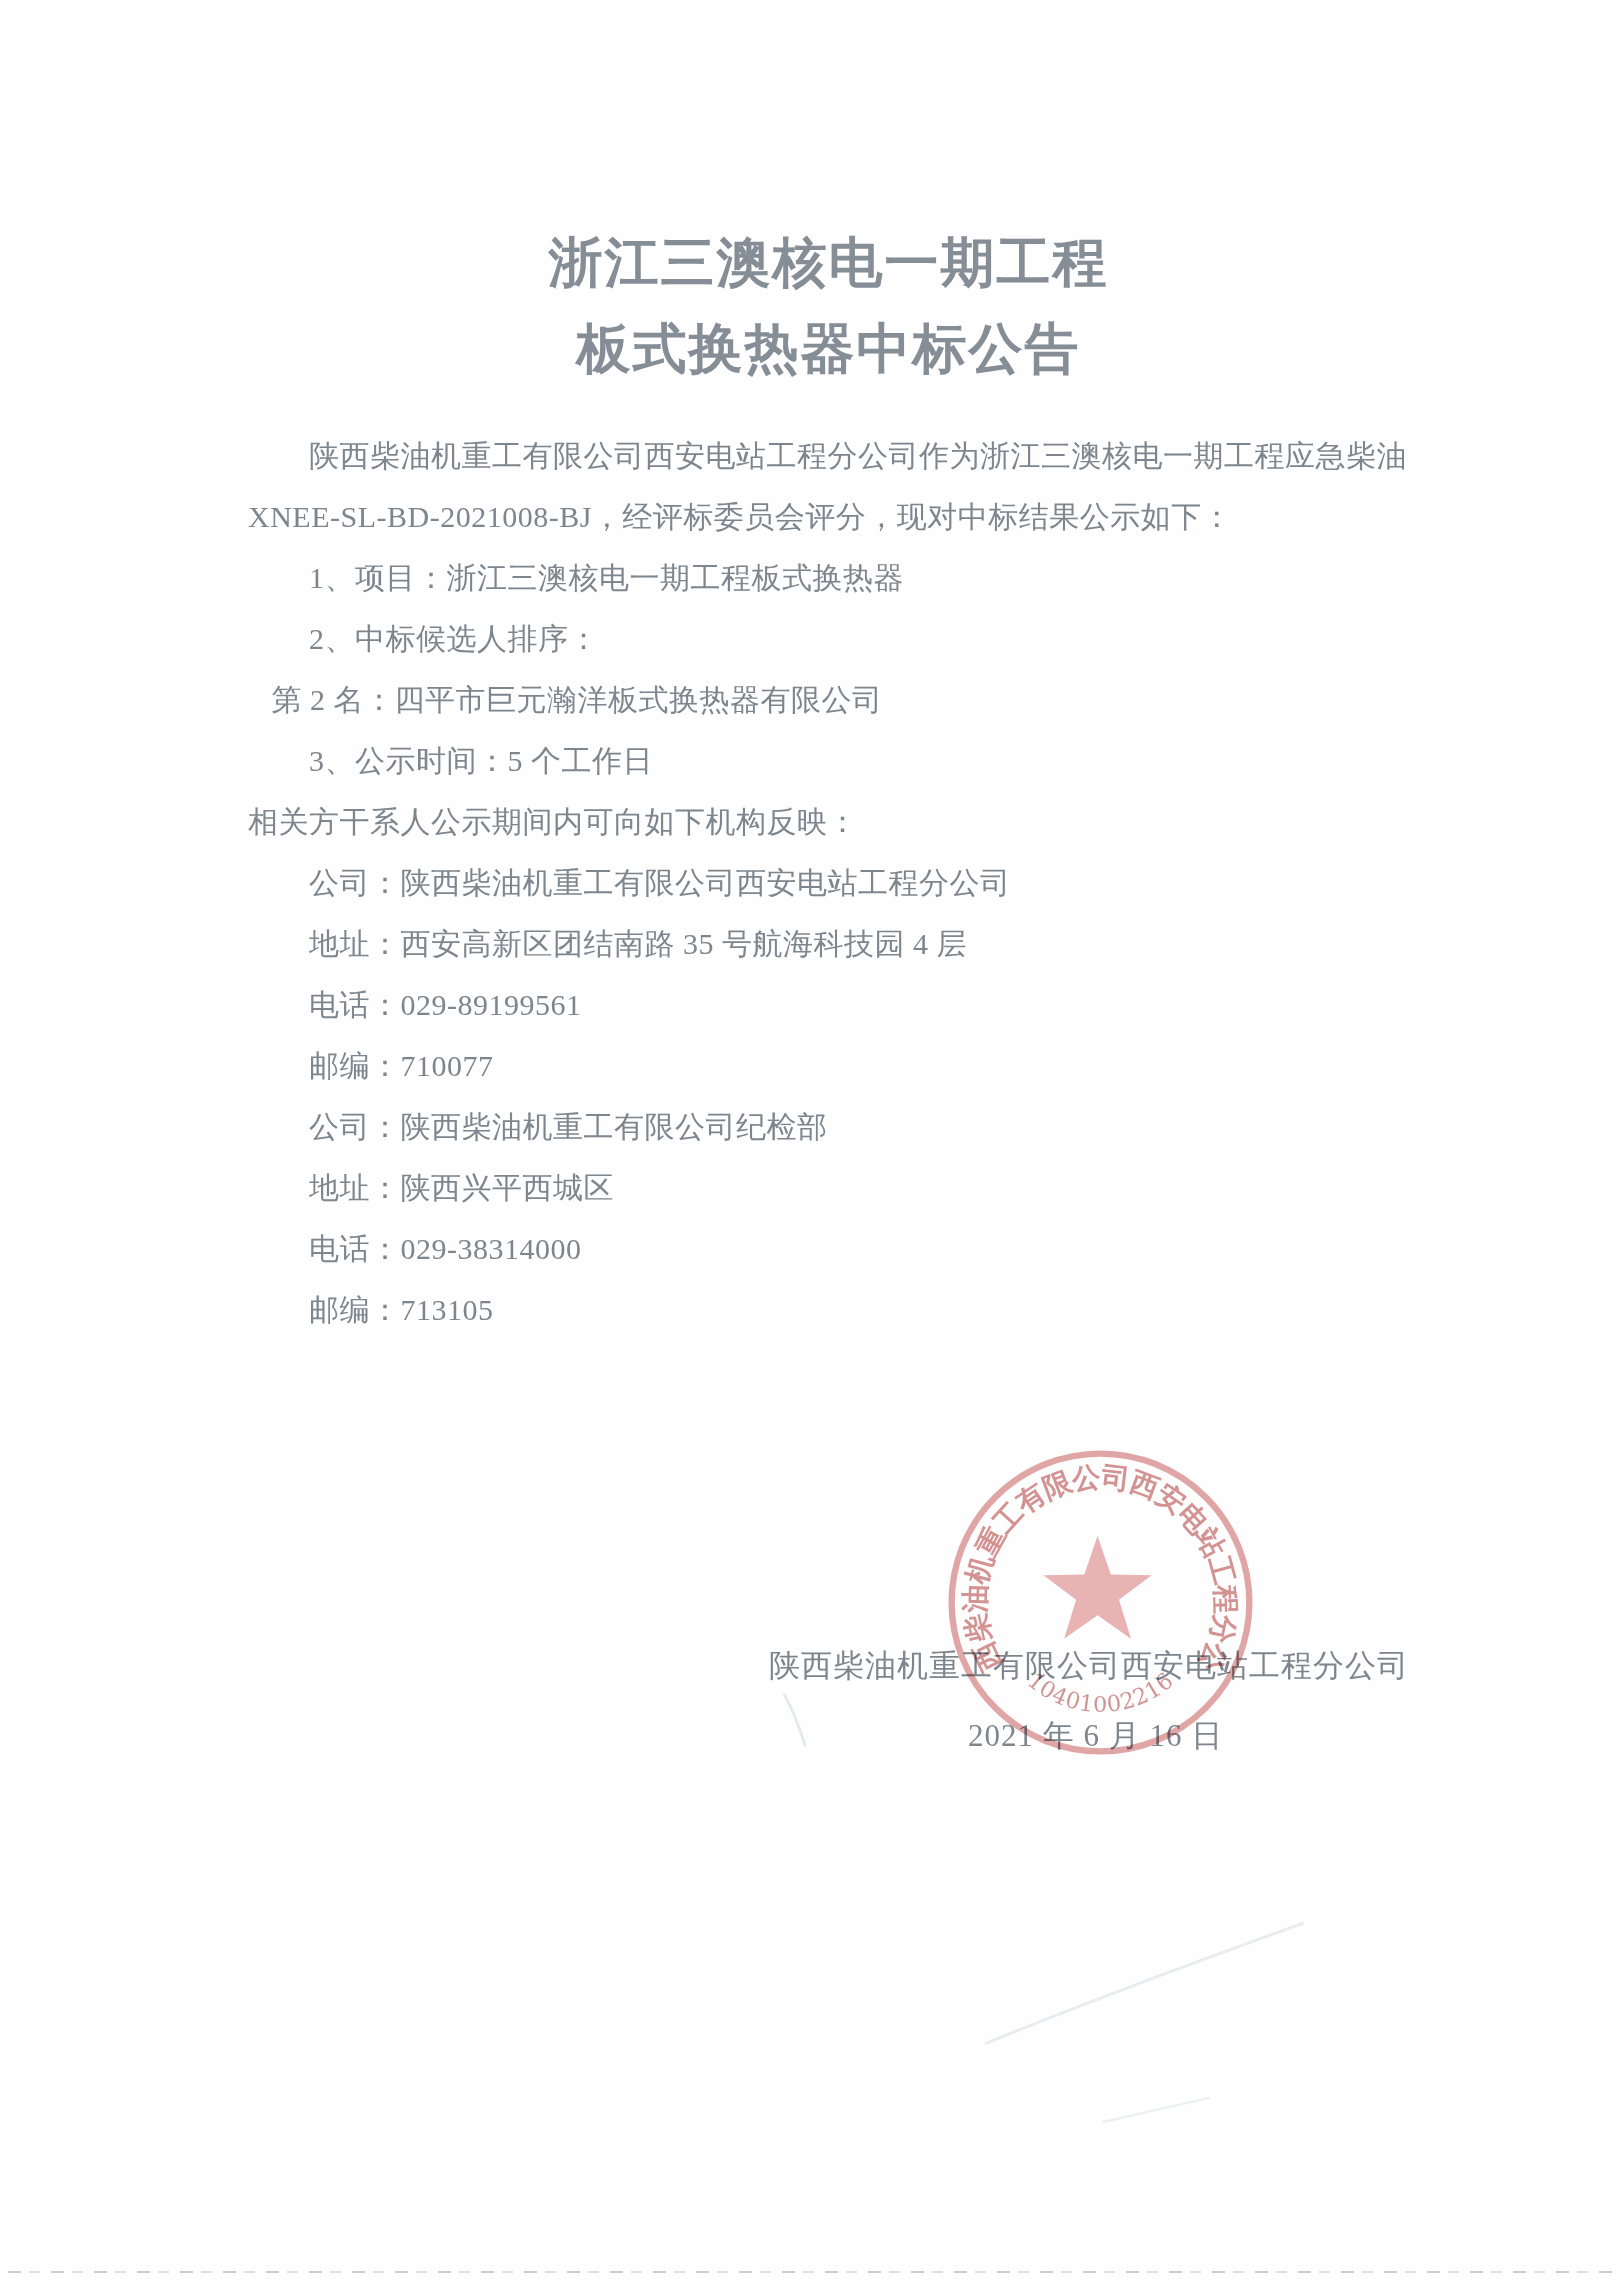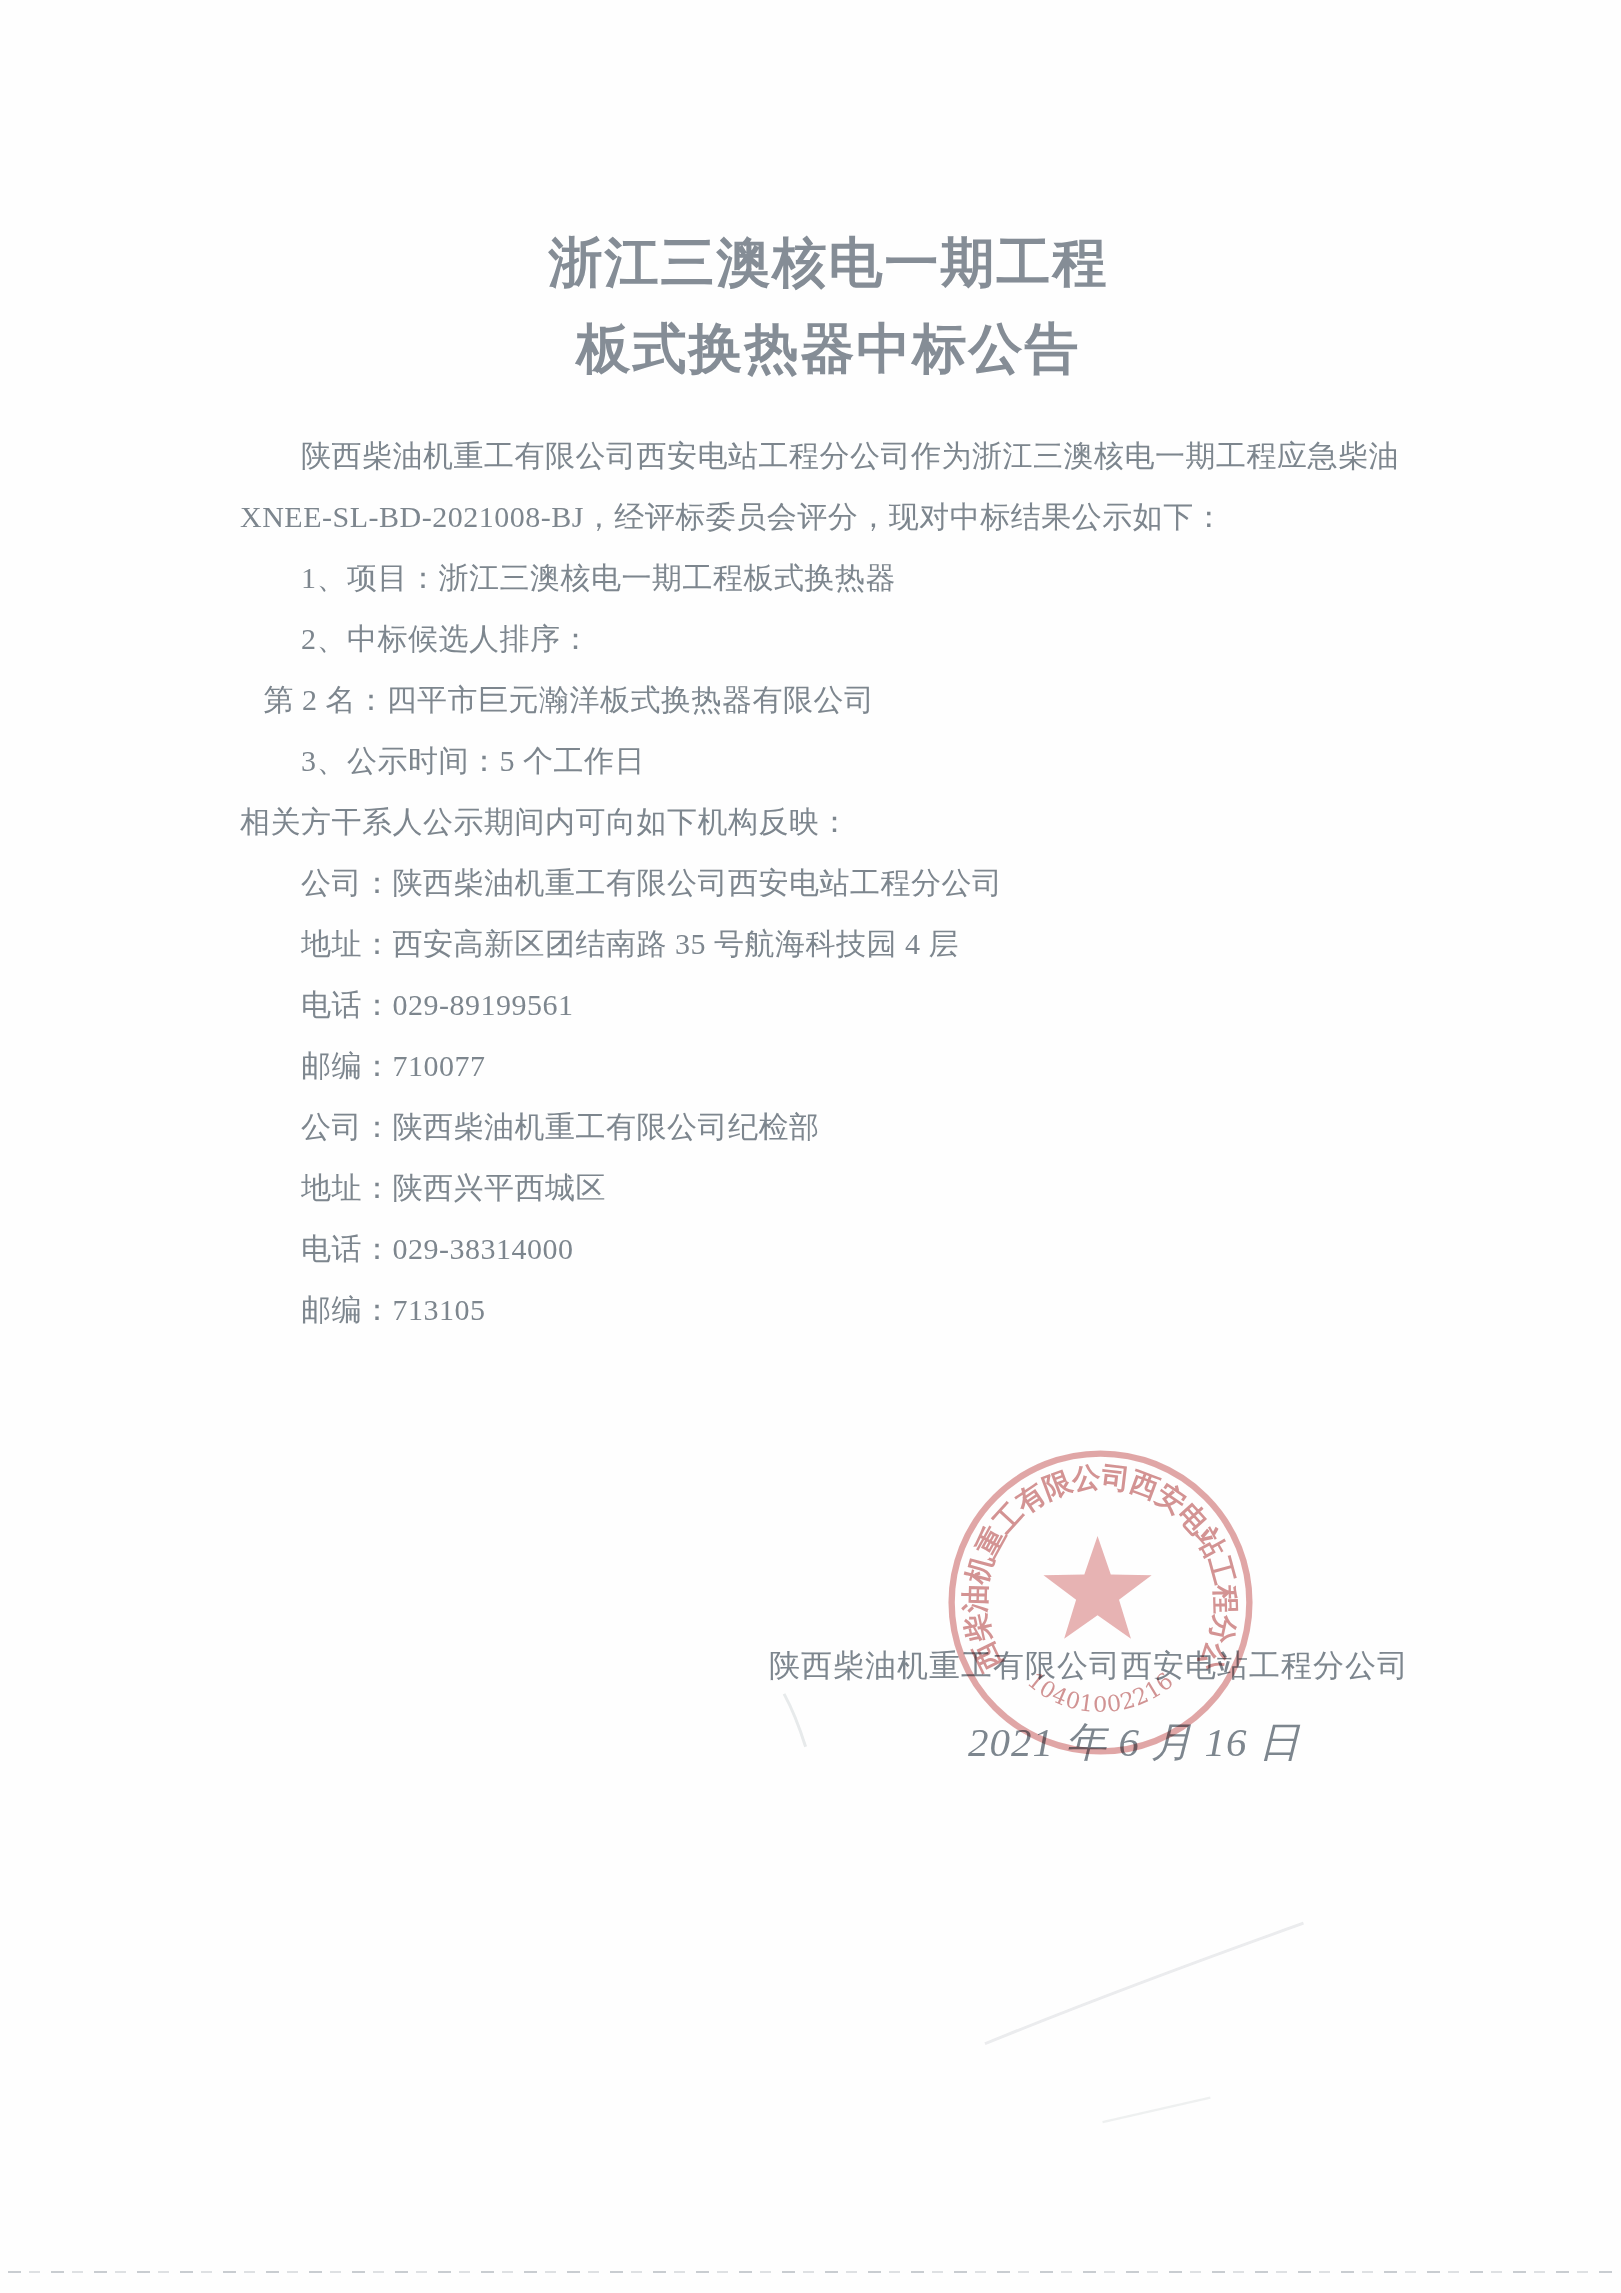--- a/index.html
+++ b/index.html
@@ -16,30 +16,30 @@
   .title-block{
     position:absolute;top:220px;left:18px;width:1621px;text-align:center;
     font-size:54px;font-weight:700;color:var(--title-text);
     line-height:86px;letter-spacing:2px;
   }
   .body-block{
     position:absolute;left:240px;top:425px;width:1166px;
     font-size:30px;line-height:61px;color:var(--body-text);
     letter-spacing:0.5px;
   }
-  .line{white-space:pre;}
+  .line{white-space:pre;margin-left:8px;}
   .ind2{text-indent:61px;}
   .ind1{text-indent:23.5px;}
   .sig{
     position:absolute;top:1645px;left:769px;
     font-size:31px;color:var(--body-text);letter-spacing:1px;white-space:pre;
   }
   .sig-date{
     position:absolute;top:1715px;left:968px;
-    font-size:41px;color:var(--body-text);letter-spacing:1px;white-space:pre;font-style:italic;
+    font-size:31px;color:var(--body-text);letter-spacing:1px;white-space:pre;
   }
   .seal-svg{
     position:absolute;left:934px;top:1436px;width:333px;height:333px;
     mix-blend-mode:multiply;filter:blur(0.6px);opacity:0.92;
     pointer-events:none;
   }
   .artifacts-svg{
     position:absolute;left:0;top:0;width:1621px;height:2294px;
     pointer-events:none;
   }

